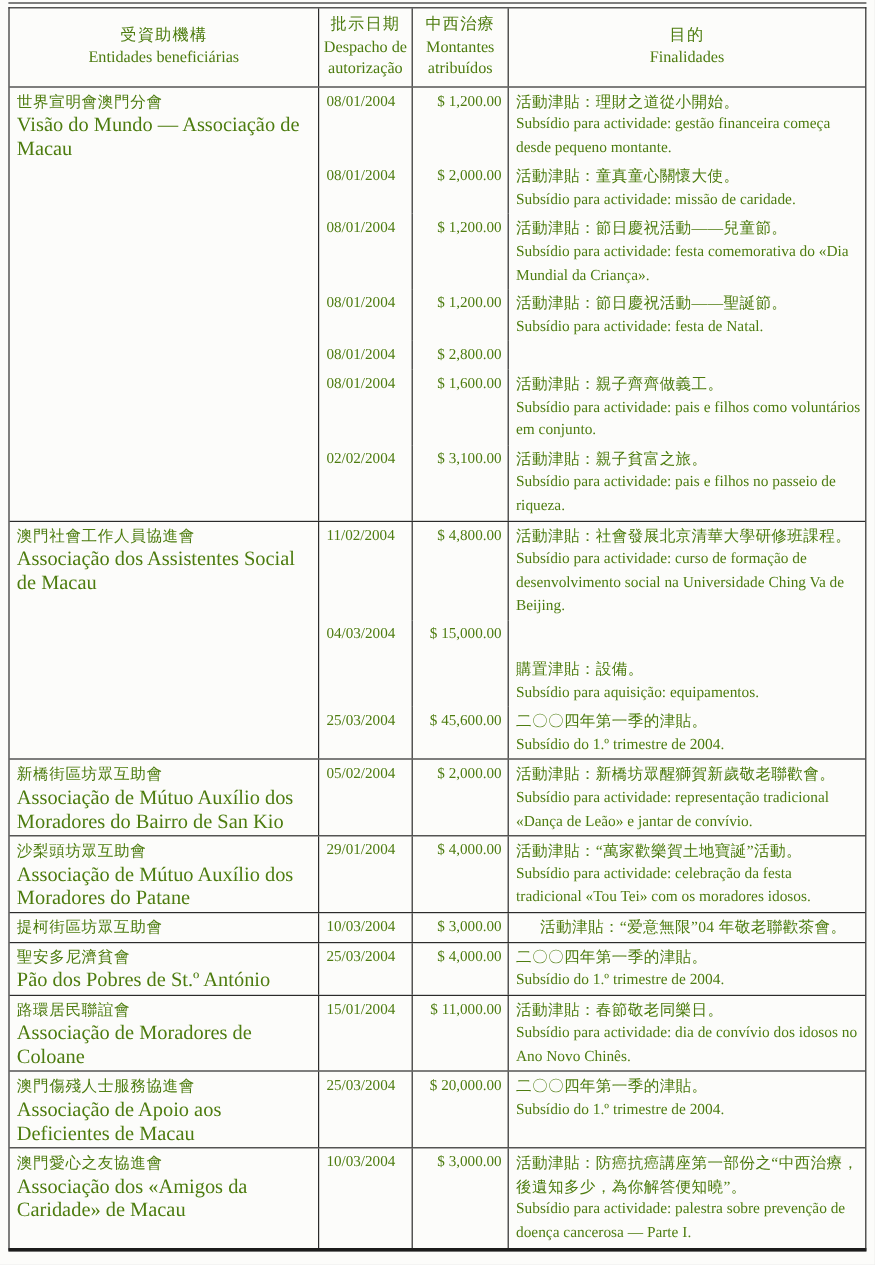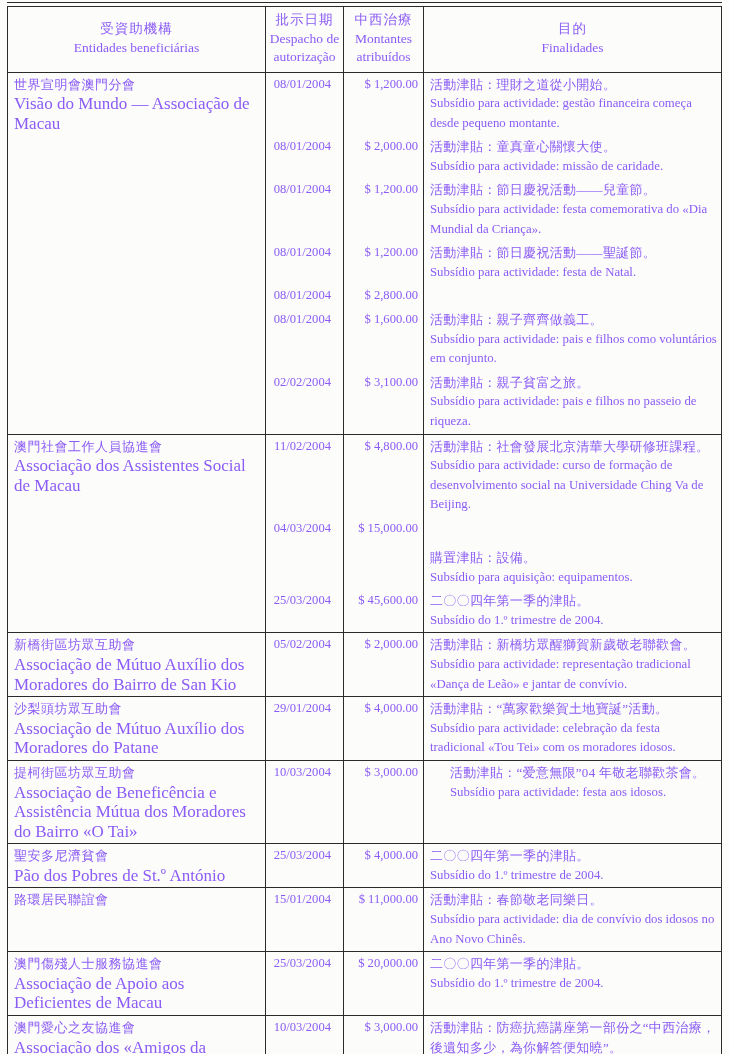--- a/index.html
+++ b/index.html
@@ -1,19 +1,19 @@
 <!DOCTYPE html>
 <html><head>
 <meta charset="utf-8">
 <style>
   html,body{margin:0;padding:0;background:#e8e8e6;}
   .page{
     width:729px;height:1054px;
     background:#fcfcfa;
-    color:#8b5cf6;
+    color:#4d7c0f;
     font-family:"Liberation Serif","DejaVu Serif",serif;
     box-sizing:border-box;
     padding:2px 7px 0 7px;
     overflow:hidden;
     position:relative;
   }
   .top-rule{border-top:1.5px solid #2b2b2b;margin:0 0 3px 0;}
   .grant-table{
     border-left:1.5px solid #2b2b2b;
     border-right:1.5px solid #2b2b2b;
@@ -26,24 +26,24 @@
   .hcell{
     padding:4px 3px 5px 3px;
     display:flex;flex-direction:column;justify-content:center;
     font-size:13.5px;line-height:18.5px;
   }
   .hcell .zh{letter-spacing:1px;}
   .b-r{border-right:1px solid #2b2b2b;}
   
   .block{border-bottom:1px solid #2b2b2b;}
   .block:last-child{border-bottom:none;}
-  .cell{padding:2px 12px 2px 6px;font-size:13px;line-height:19.6px;}
+  .cell{padding:2px 0 2px 6px;font-size:13px;line-height:19.6px;}
   .entity .pt{font-size:17px;}
   .entity .zh{letter-spacing:0.5px;}
-  .date-cell{text-align:right;font-size:12.6px;}
+  .date-cell{text-align:left;font-size:12.6px;}
   .amount-cell{text-align:right;padding-right:5px;font-size:12.6px;}
   .purpose-cell{padding-left:6px;padding-right:4px;}
   .purpose-cell .zh{letter-spacing:0.3px;}
   .purpose-cell .pt{font-size:12.8px;}
 </style>
 </head>
 <body>
 
 <div class="page">
   <div class="top-rule"></div>
@@ -158,44 +158,43 @@
           <div class="cell date-cell b-r" style="grid-area: 1 / 2;">29/01/2004</div>
           <div class="cell amount-cell b-r" style="grid-area: 1 / 3;">$ 4,000.00</div>
           <div class="cell purpose-cell" style="grid-area: 1 / 4;">
             <div class="zh">活動津貼：“萬家歡樂賀土地寶誕”活動。</div>
             <div class="pt">Subsídio para actividade: celebração da festa tradicional «Tou Tei» com os moradores idosos.</div>
           </div>
         </div>
         <div class="block row-grid">
           <div class="cell entity b-r" style="grid-area: 1 / 1 / span 1;">
             <div class="zh">提柯街區坊眾互助會</div>
-            <div class="pt">Associação de Beneficência e Assistência Mútua dos Moradores do Bairro «O Tai»</div>
           </div>
           <div class="cell date-cell b-r" style="grid-area: 1 / 2;">10/03/2004</div>
           <div class="cell amount-cell b-r" style="grid-area: 1 / 3;">$ 3,000.00</div>
           <div class="cell purpose-cell" style="grid-area: 1 / 4; margin-left: 20px;">
             <div class="zh">活動津貼：“爱意無限”04 年敬老聯歡茶會。</div>
-            <div class="pt">Subsídio para actividade: festa aos idosos.</div>
           </div>
         </div>
         <div class="block row-grid">
           <div class="cell entity b-r" style="grid-area: 1 / 1 / span 1;">
             <div class="zh">聖安多尼濟貧會</div>
             <div class="pt">Pão dos Pobres de St.º António</div>
           </div>
           <div class="cell date-cell b-r" style="grid-area: 1 / 2;">25/03/2004</div>
           <div class="cell amount-cell b-r" style="grid-area: 1 / 3;">$ 4,000.00</div>
           <div class="cell purpose-cell" style="grid-area: 1 / 4;">
             <div class="zh">二〇〇四年第一季的津貼。</div>
             <div class="pt">Subsídio do 1.º trimestre de 2004.</div>
           </div>
         </div>
         <div class="block row-grid">
           <div class="cell entity b-r" style="grid-area: 1 / 1 / span 1;">
             <div class="zh">路環居民聯誼會</div>
+            <div class="pt">Associação de Moradores de Coloane</div>
           </div>
           <div class="cell date-cell b-r" style="grid-area: 1 / 2;">15/01/2004</div>
           <div class="cell amount-cell b-r" style="grid-area: 1 / 3;">$ 11,000.00</div>
           <div class="cell purpose-cell" style="grid-area: 1 / 4;">
             <div class="zh">活動津貼：春節敬老同樂日。</div>
             <div class="pt">Subsídio para actividade: dia de convívio dos idosos no Ano Novo Chinês.</div>
           </div>
         </div>
         <div class="block row-grid">
           <div class="cell entity b-r" style="grid-area: 1 / 1 / span 1;">

